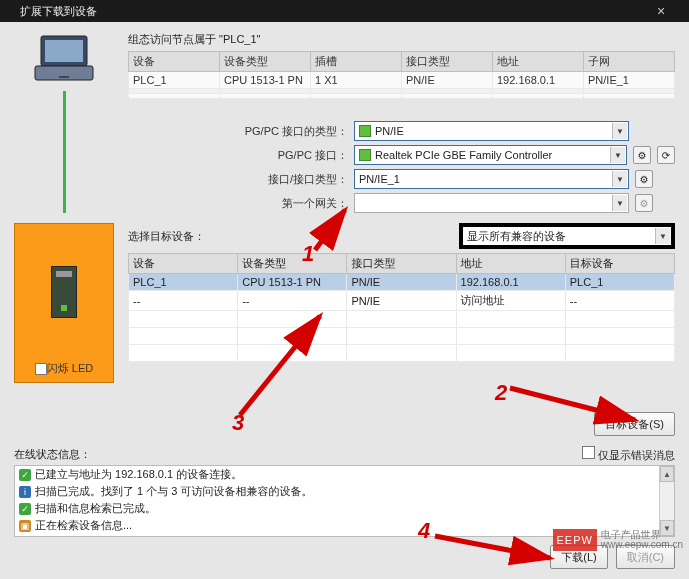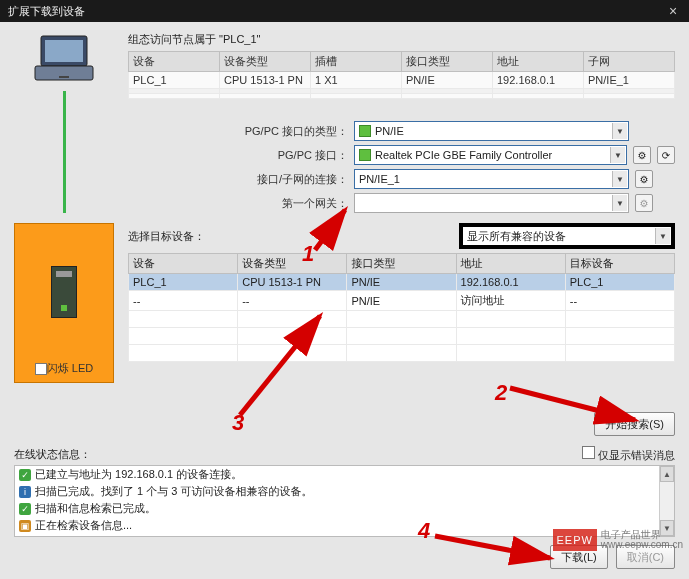--- a/index.html
+++ b/index.html
@@ -1,17 +1,17 @@
 <!DOCTYPE html>
 <html><head>
 <meta charset="utf-8">
 <style>
 html,body{margin:0;padding:0;font-family:"Microsoft YaHei",Arial,sans-serif;font-size:11px;background:#fff;color:#222}
 .window{width:689px;height:579px;background:#e6e6e6;position:relative;overflow:hidden}
-.titlebar{height:22px;background:#1a1a1a;color:#eee;display:flex;align-items:center;padding:0 8px;justify-content:space-between}
+.titlebar{height:22px;background:#1a1a1a;color:#eee;display:flex;align-items:center;padding:0 20px;justify-content:space-between}
 .titlebar .close{width:16px;height:16px;display:flex;align-items:center;justify-content:center;color:#ccc;font-size:14px}
 .body{padding:10px 14px 0 14px}
 .top-row{display:flex;gap:14px}
 .laptop-col{width:100px;display:flex;flex-direction:column;align-items:center}
 svg.laptop{width:70px;height:55px}
 .vline{width:3px;flex:1;background:#39b54a;margin-top:4px}
 .topgrid-wrap{flex:1}
 .caption{margin-bottom:4px}
 table.grid{width:100%;border-collapse:collapse;background:#f7f7f7;border:1px solid #bfbfbf;table-layout:fixed}
 table.grid th{background:#dedede;border:1px solid #bfbfbf;padding:2px 4px;text-align:left;font-weight:normal;color:#333}
@@ -139,21 +139,21 @@
             <label>PG/PC 接口：</label>
             <div class="combo">
               <span class="sq green"></span>
               <span>Realtek PCIe GBE Family Controller</span>
               <span class="arrow">▼</span>
             </div>
             <span class="iconcircle">⚙</span>
             <span class="iconcircle">⟳</span>
           </div>
           <div class="form-row">
-            <label>接口/子网的连接：</label>
+            <label>接口/接口类型：</label>
             <div class="combo">
               <span>PN/IE_1</span>
               <span class="arrow">▼</span>
             </div>
             <span class="iconcircle">⚙</span>
             <span style="width:16px"></span>
           </div>
           <div class="form-row">
             <label class="disabled">第一个网关：</label>
             <div class="combo gray disabled">
@@ -226,21 +226,21 @@
                 <td>&nbsp;</td>
                 <td></td>
                 <td></td>
                 <td></td>
                 <td></td>
               </tr>
         </tbody>
           </table>
         <div class="actions-row">
           <div class="btn">
-              <span>开始搜索(S)</span>
+              <span>目标设备(S)</span>
             </div>
         </div>
       </div>
     </div>
   </div>
 
   <div class="status-area">
     <div class="status-head">
       <span>在线状态信息：</span>
       <span>

